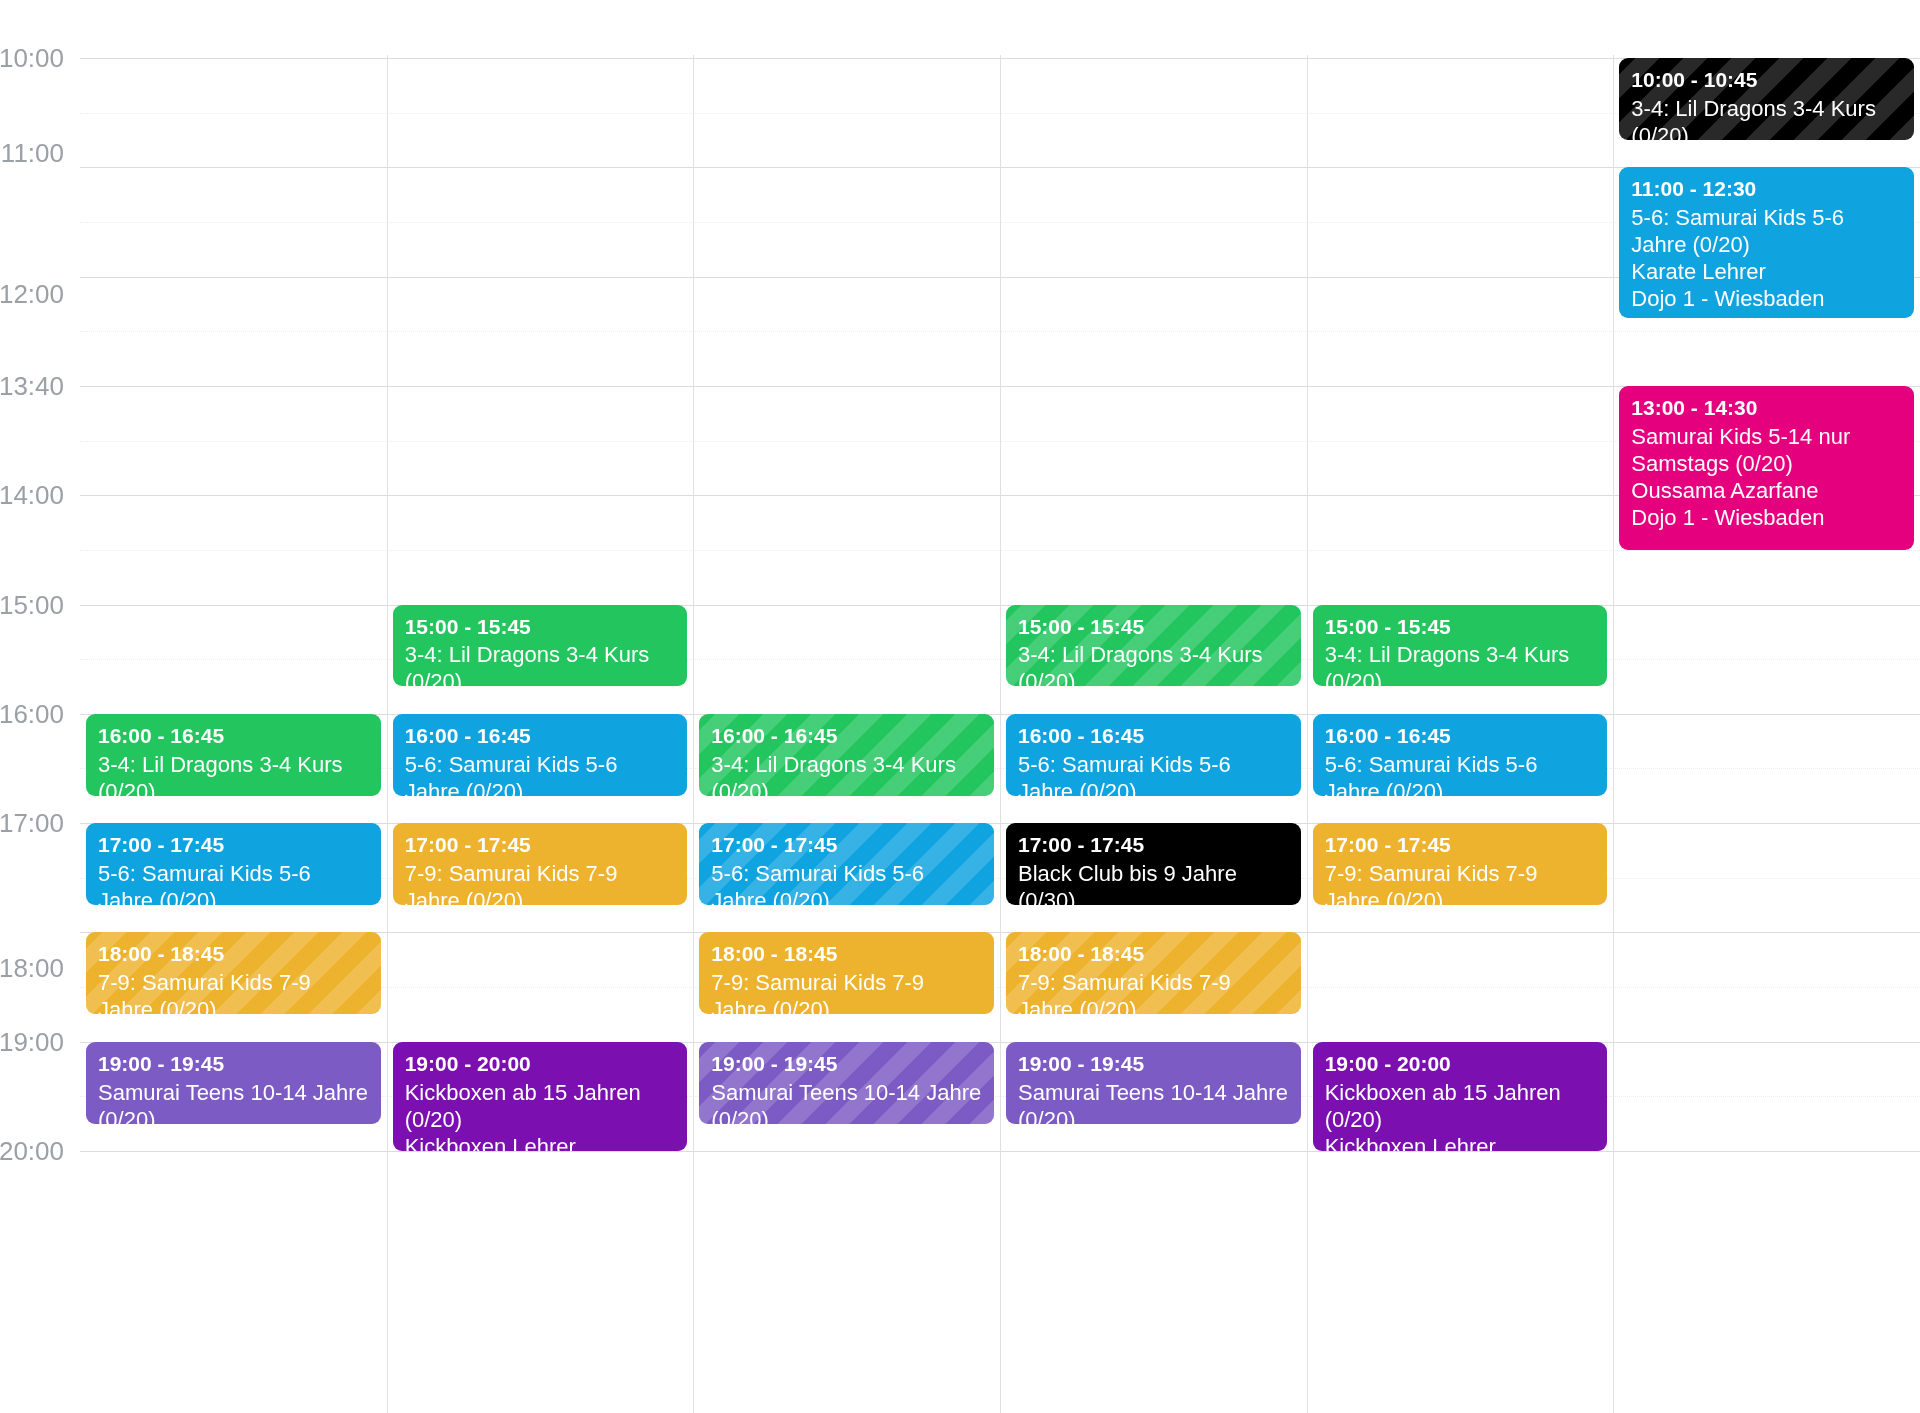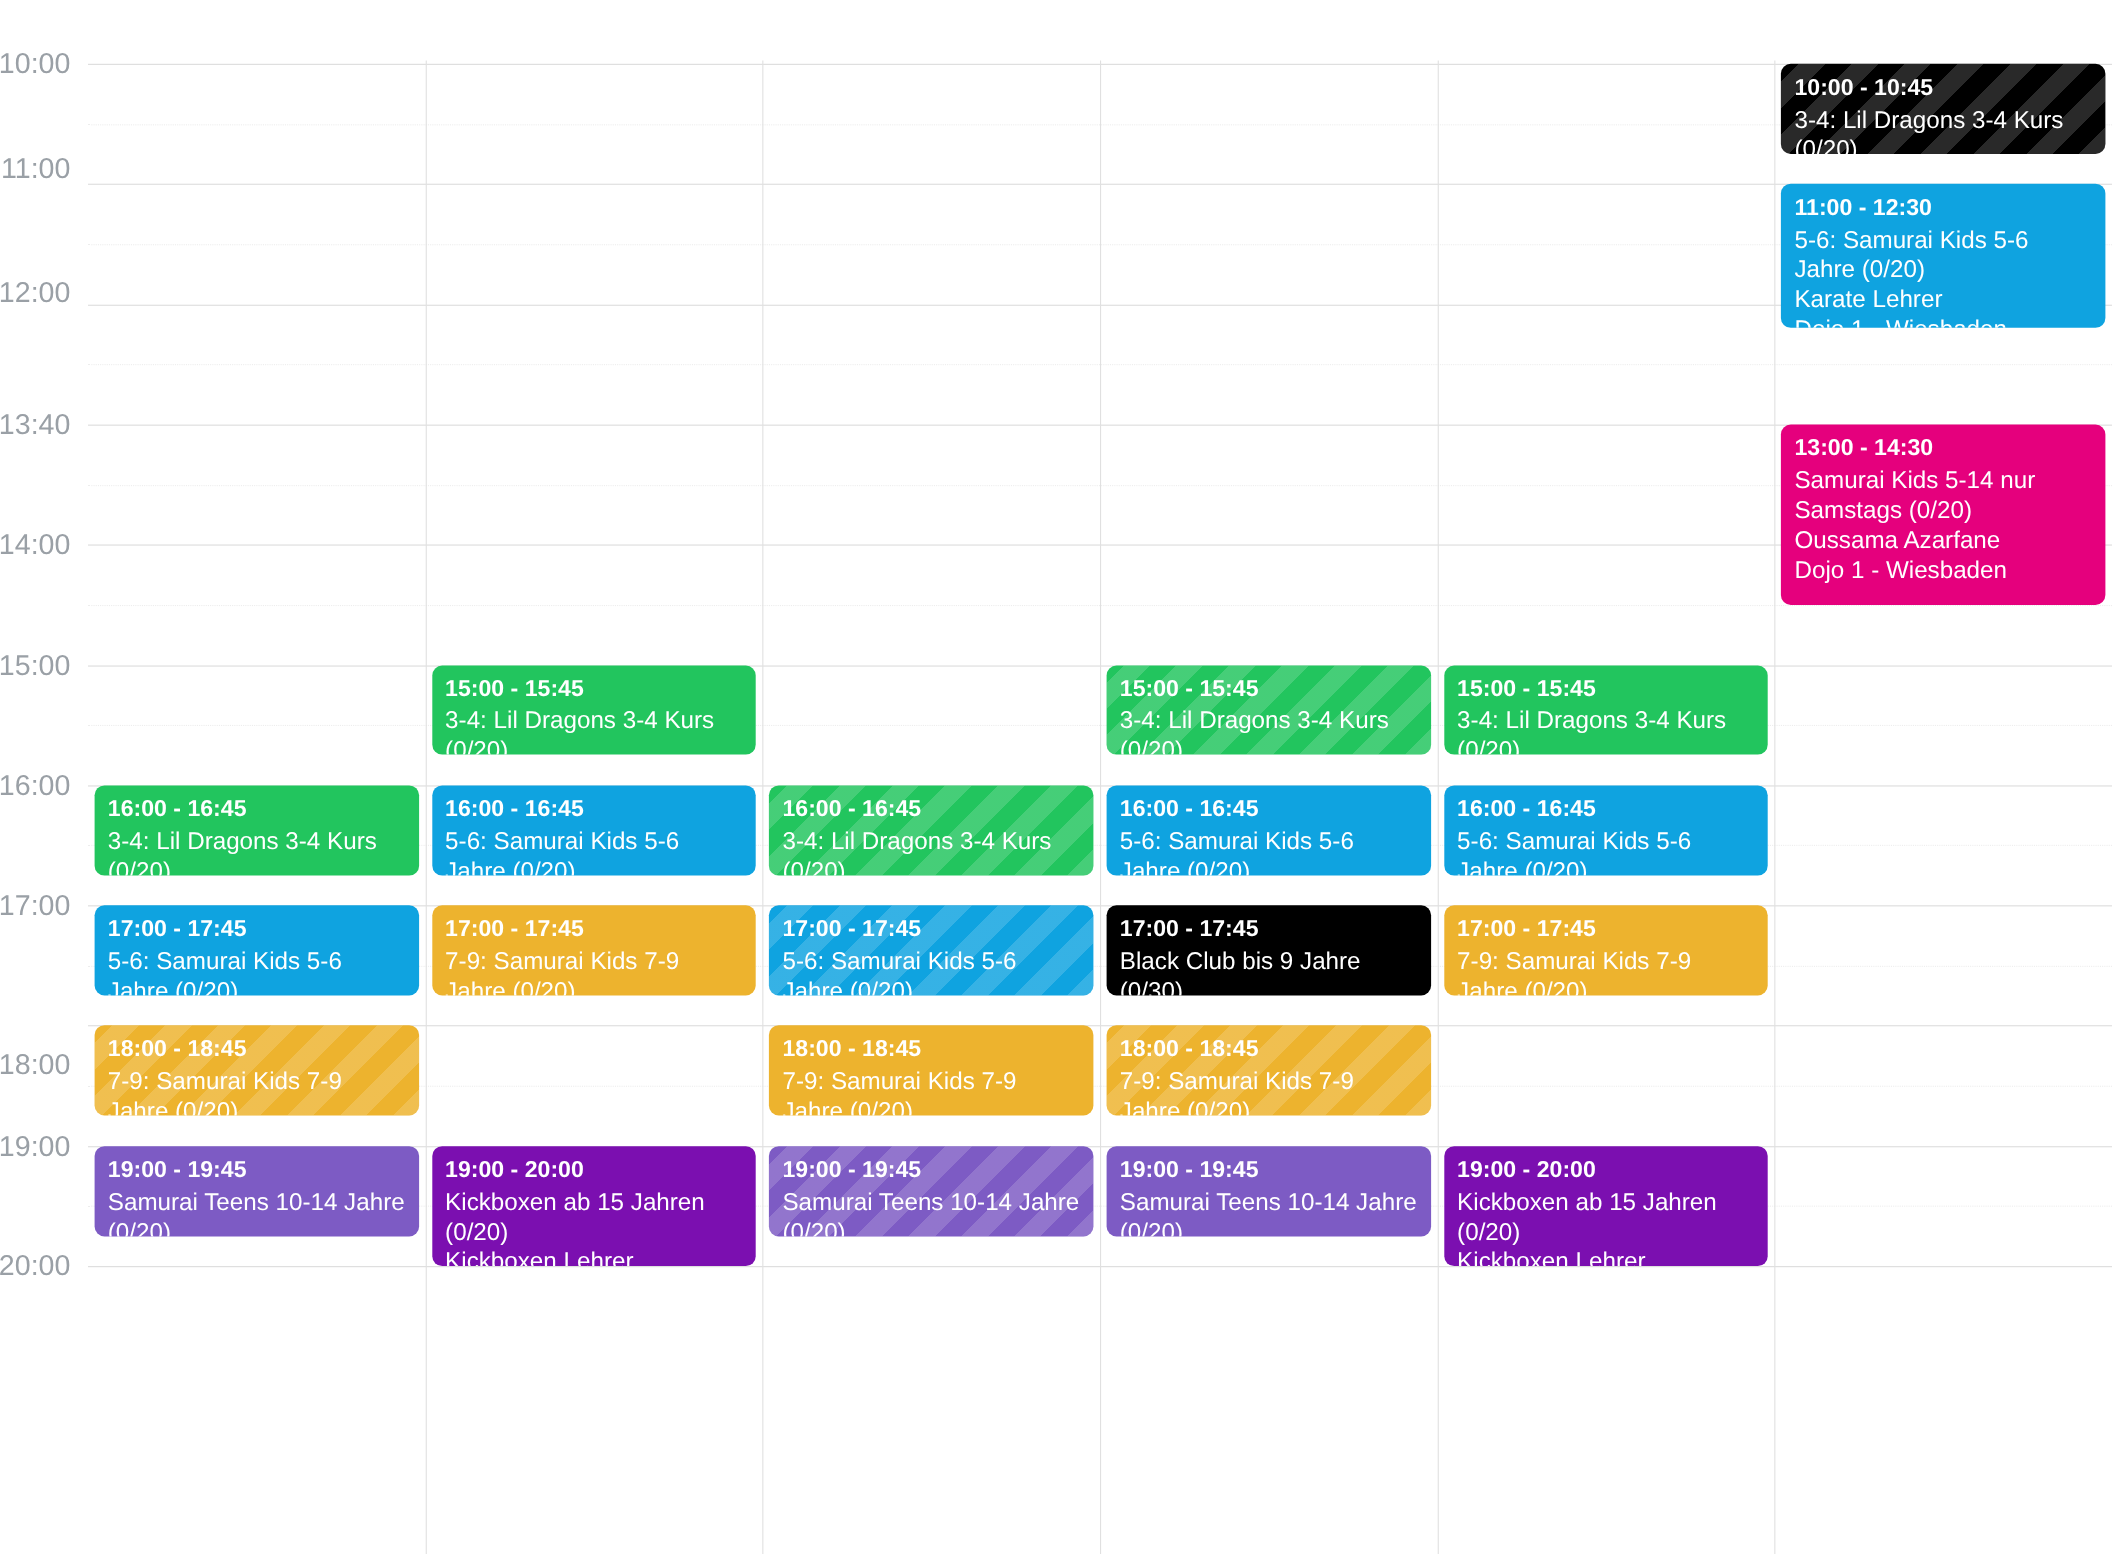--- a/index.html
+++ b/index.html
@@ -142,21 +142,21 @@
 </head>
 <body>
 
 <div id="calendar">
 
 
   <div class="grid-body">
     <div class="gutter">
         <div class="hour-label" style="top: 3px;">10:00</div>
         <div class="hour-label" style="top: 98px; margin-left: 36px;">11:00</div>
-        <div class="hour-label" style="top: 211px; text-align: right;">12:00</div>
+        <div class="hour-label" style="top: 239px; text-align: right;">12:00</div>
         <div class="hour-label" style="top: 330.9px;">13:40</div>
         <div class="hour-label" style="top: 440.2px;">14:00</div>
         <div class="hour-label" style="top: 549.5px;">15:00</div>
         <div class="hour-label" style="top: 658.8px;">16:00</div>
         <div class="hour-label" style="top: 768.1px;">17:00</div>
         <div class="hour-label" style="top: 913px; text-align: right;">18:00</div>
         <div class="hour-label" style="top: 986.7px;">19:00</div>
         <div class="hour-label" style="top: 1096px;">20:00</div>
       </div>
     <div class="lanes">
@@ -301,21 +301,21 @@
             <div class="ev-line">Kickboxen Lehrer</div>
           </div>
         </div>
         <div class="col-line" style="left: 1226.67px;"></div>
         <div class="day-col" style="left: 1533.33px; width: 306.667px;">
           <div class="event striped" style="top: 3px; height: 81.975px; background: #000000;">
             <div class="ev-time">10:00 - 10:45</div>
             <div class="ev-line">3-4: Lil Dragons 3-4 Kurs</div>
             <div class="ev-line">(0/20)</div>
           </div>
-          <div class="event wrap" style="top: 112.3px; height: 131px; background: rgb(15, 163, 224);">
+          <div class="event wrap" style="top: 112.3px; height: 151px; background: rgb(15, 163, 224);">
             <div class="ev-time">11:00 - 12:30</div>
             <div class="ev-line">5-6: Samurai Kids 5-6</div>
             <div class="ev-line">Jahre (0/20)</div>
             <div class="ev-line">Karate Lehrer</div>
             <div class="ev-line">Dojo 1 - Wiesbaden</div>
           </div>
           <div class="event wrap" style="top: 330.9px; height: 163.95px; background: rgb(229, 0, 125);">
             <div class="ev-time">13:00 - 14:30</div>
             <div class="ev-line">Samurai Kids 5-14 nur</div>
             <div class="ev-line">Samstags (0/20)</div>

